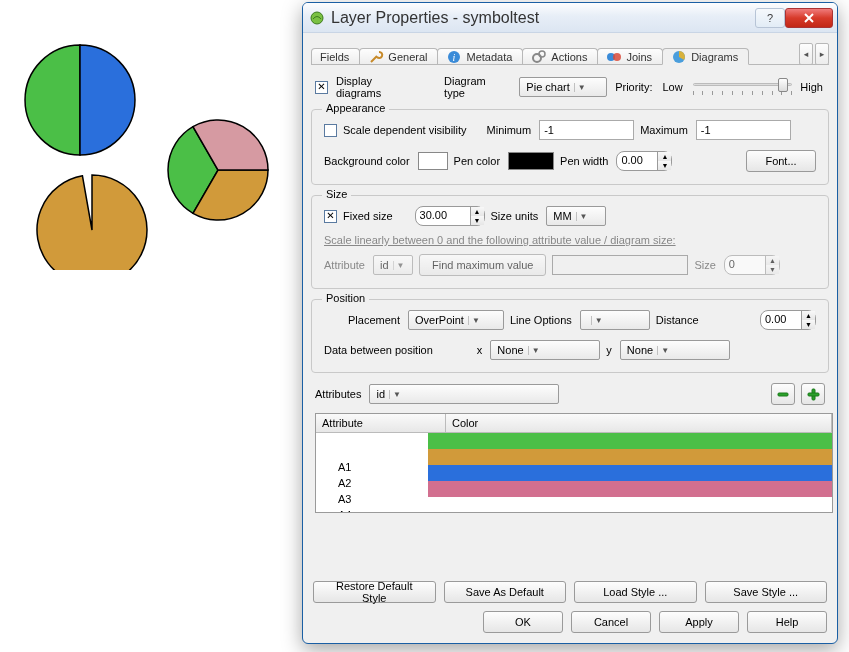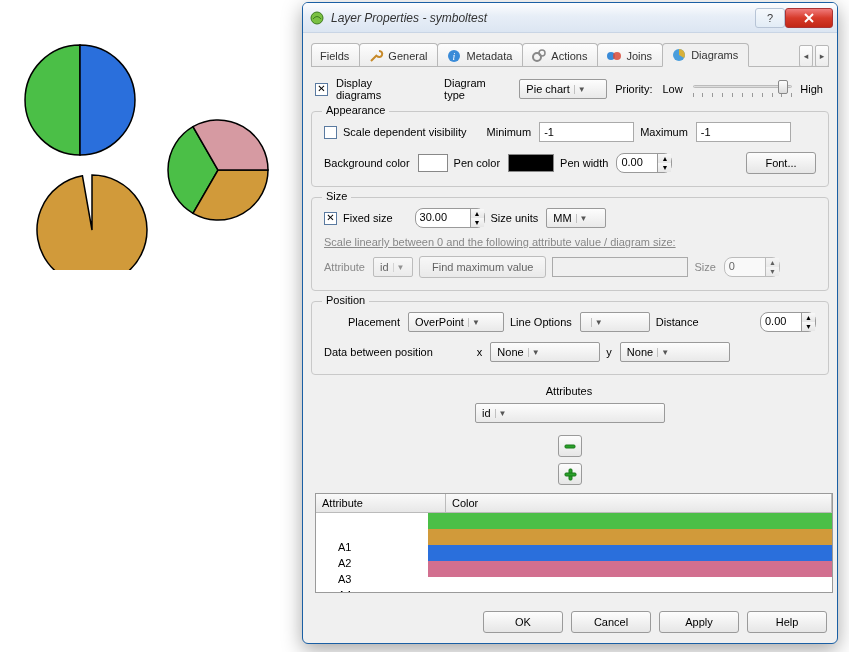--- a/index.html
+++ b/index.html
@@ -27,21 +27,21 @@
     display: flex; flex-direction: column;
   }
   .titlebar {
     height: 30px;
     background: linear-gradient(#fdfdfe, #e7eef7 45%, #dce6f2);
     border-bottom: 1px solid #c9d5e5;
     display: flex; align-items: center;
     padding-left: 6px;
   }
   .titlebar .appicon { width: 16px; height: 16px; display: inline-flex; align-items: center; justify-content: center; margin-right: 6px;}
-  .titlebar-title { font-size: 12px; color: #333; flex: 1; font-style: italic;}
+  .titlebar-title { font-size: 16px; color: #333; flex: 1;}
   .winbtns { display: flex; gap: 0; margin-right: 4px;}
   .winbtn {
     width: 30px; height: 20px;
     border: 1px solid #b7c4d6;
     background: linear-gradient(#f6f9fc,#e2ecf6);
     border-radius: 3px;
     display: flex; align-items:center; justify-content:center;
     font-size: 11px; color:#3a3a3a;
   }
   .winbtn.close {
@@ -58,21 +58,21 @@
   }
   .tab {
     display: inline-flex; align-items: center; gap: 4px;
     padding: 5px 10px 5px 8px;
     border: 1px solid #b8b8b8;
     border-bottom: none;
     background: linear-gradient(#fdfdfd,#ececec);
     border-radius: 4px 4px 0 0;
     margin-right: -1px;
     color: #333;
-    height: 24px;
+    height: 17px;
   }
   .tab.active {
     background: #f0f0f0;
     position: relative; z-index: 2;
     border-bottom: 1px solid #f0f0f0;
   }
   .tab .ticon { width: 16px; height: 16px; display:inline-flex;}
   .tabscroll {
     margin-left: auto;
     display: flex; gap: 2px;
@@ -389,21 +389,21 @@
             <span class="dd">▼</span>
         </div>
         <span class="lbl">y</span>
         <div class="combo" style="width:110px">
           <span>None</span>
             <span class="dd">▼</span>
         </div>
       </div>
     </div>
 
-    <div class="row" style="margin:0 4px 8px 4px;flex-direction:column;">
+    <div class="row" style="margin:0 4px 8px 4px;">
       <span class="lbl">Attributes</span>
       <div class="combo" style="width:190px">
         <span>id</span>
           <span class="dd">▼</span>
       </div>
       <span style="flex:1"></span>
       <div class="iconbtn">
         <svg width="14" height="14">
             <rect x="2" y="6" width="10" height="3" rx="1" fill="#2aa12a" stroke="#1a7a1a"></rect>
           </svg>
@@ -436,20 +436,26 @@
           </div>
           <div class="trow">
             <div class="c1">A4</div>
             <div class="c2" style="background: rgb(210, 111, 143);"></div>
           </div>
         </div>
     </div>
   </div>
 
   <div class="footer">
+    <div class="brow">
+      <button class="btn">Restore Default Style</button>
+      <button class="btn">Save As Default</button>
+      <button class="btn">Load Style ...</button>
+      <button class="btn">Save Style ...</button>
+    </div>
     <div class="brow2">
       <button class="btn">OK</button>
       <button class="btn">Cancel</button>
       <button class="btn">Apply</button>
       <button class="btn">Help</button>
     </div>
   </div>
 </div>
 
 </body></html>

